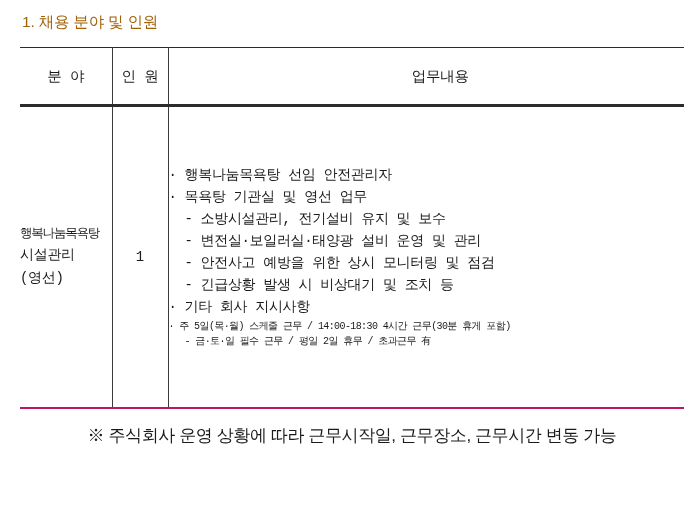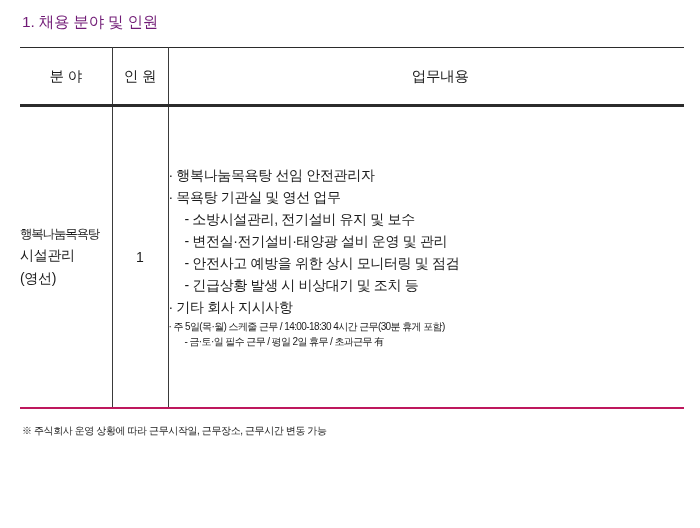--- a/index.html
+++ b/index.html
@@ -17,29 +17,30 @@
   .page {
     position: relative;
     width: 700px;
     height: 528px;
     box-sizing: border-box;
     padding: 10px 18px 0 18px;
   }
   .section-title {
     font-size: 15.5px;
     font-weight: 400;
-    color: #701a75;
+    color: #a16207;
     letter-spacing: -0.2px;
     margin: 2px 0 14px 4px;
   }
   table.recruit {
     border-collapse: collapse;
     table-layout: fixed;
     width: 664px;
     margin: 12px 0 0 2px;
+    font-family: Liberation Mono, monospace;
   }
   table.recruit col.c1 { width: 92px; }
   table.recruit col.c2 { width: 56px; }
   table.recruit col.c3 { width: 516px; }
 
   table.recruit th,
   table.recruit td {
     border-left: 1px solid #3a3a3a;
     border-right: 1px solid #3a3a3a;
     padding: 0;
@@ -96,25 +97,26 @@
     padding-left: 16px;
   }
   .duty .item.small {
     font-size: 10px;
     letter-spacing: -0.6px;
   }
   .notes {
     margin: 14px 0 0 4px;
   }
   .note {
-    font-size: 10px;
+    font-size: 17px;
     letter-spacing: -0.4px;
     line-height: 1.5;
     margin-bottom: 12px;
     white-space: nowrap;
+    text-align: center;
   }
 </style>
 </head>
 <body>
 
 <div class="page">
 
   <div class="section-title">1. 채용 분야 및 인원</div>
 
   <table class="recruit">
@@ -135,21 +137,21 @@
         <td class="cell-center">
           <span class="l1">행복나눔목욕탕</span>
           <span class="l2">시설관리</span>
           <span class="l3">(영선)</span>
         </td>
         <td class="num">1</td>
         <td class="duty">
           <div class="item">· 행복나눔목욕탕 선임 안전관리자</div>
           <div class="item">· 목욕탕 기관실 및 영선 업무</div>
           <div class="item indent">- 소방시설관리, 전기설비 유지 및 보수</div>
-          <div class="item indent">- 변전실·전기설비·태양광 설비 운영 및 관리</div>
+          <div class="item indent">- 변전실·보일러실·태양광 설비 운영 및 관리</div>
           <div class="item indent">- 안전사고 예방을 위한 상시 모니터링 및 점검</div>
           <div class="item indent">- 긴급상황 발생 시 비상대기 및 조치 등</div>
           <div class="item">· 기타 회사 지시사항</div>
           <div class="item small">· 주 5일(목·월) 스케줄 근무 / 14:00-18:30 4시간 근무(30분 휴게 포함)</div>
           <div class="item indent small">- 금·토·일 필수 근무 / 평일 2일 휴무 / 초과근무 有</div>
         </td>
       </tr>
     </tbody>
   </table>
 

